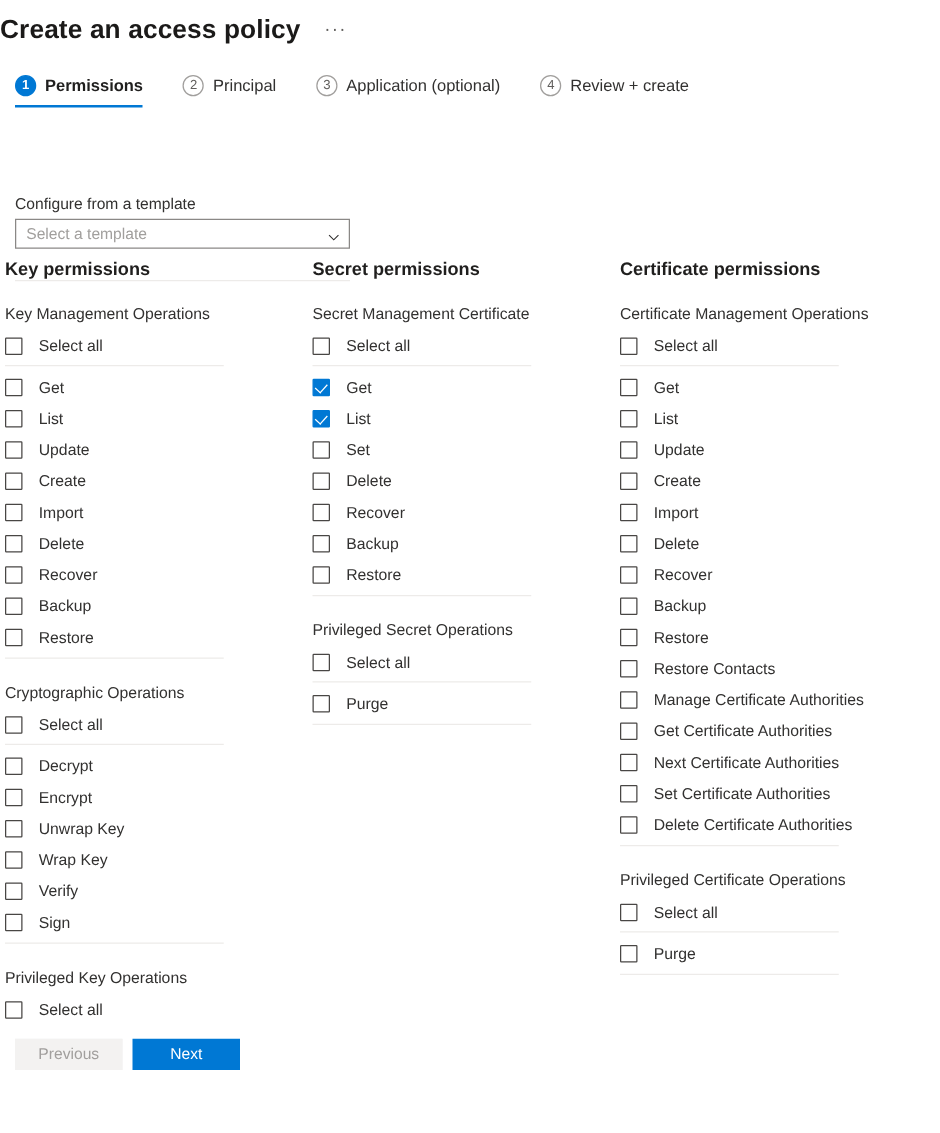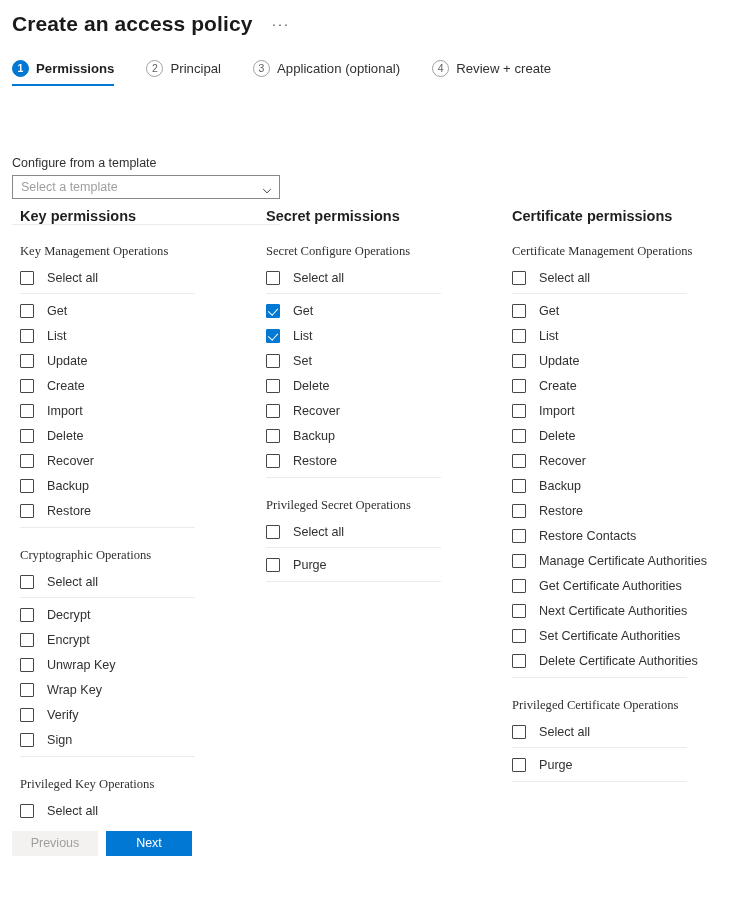--- a/index.html
+++ b/index.html
@@ -7,21 +7,21 @@
     margin: 0; padding: 0;
     width: 752px; height: 906px;
     background: #ffffff;
     font-family: "Liberation Sans", sans-serif;
     color: #201f1e;
     overflow: hidden;
   }
   .page { position: relative; width: 752px; height: 906px; background:#fff; }
 
   
-  .header { padding: 10px 0 0 12px; display:flex; align-items:flex-start; gap:14px; }
+  .header { padding: 10px 0 0 0; display:flex; align-items:flex-start; gap:14px; }
   .page-title {
     font-size: 21px; font-weight: 600; letter-spacing: .1px;
     color:#1b1a19; line-height: 28px;
   }
   .ellipsis-menu {
     font-size: 15px; color:#605e5c; letter-spacing:1px;
     padding: 2px 5px; border-radius:2px; cursor:pointer;
     position: relative; top: 3px;
   }
 
@@ -58,25 +58,25 @@
   .chev { width:10px; height:10px; color:#323130; display:block; }
   .top-divider {
     width: 268px; height:1px; background:#edebe9; margin: 25px 0 0 12px;
   }
 
   
   .columns {
     position:absolute; left:0; top:196px; width:752px; height:660px;
     overflow:hidden;
   }
-  .col-wrap { display:flex; padding-left: 20px; }
+  .col-wrap { display:flex; padding-left: 4px; }
   .col { width: 246px; flex: 0 0 auto; }
   .col-title { font-size:14.5px; font-weight:700; color:#201f1e; margin: 12px 0 0 0; }
   .group { margin-top: 20px; }
-  .group-title { font-size:12.6px; color:#323130; margin-bottom: 6px; font-family: Liberation Serif, serif; }
+  .group-title { font-size:12.6px; color:#323130; margin-bottom: 6px; }
   .cb-row {
     display:flex; align-items:center; gap:13px; height: 25px; cursor:pointer;
   }
   .cb {
     width:14px; height:14px; border:1px solid #484644; background:#fff;
     flex:0 0 auto; position:relative; border-radius:1px;
   }
   .cb.checked { background:#0078d4; border-color:#0078d4; }
   .cb.checked::after {
     content:""; position:absolute; left:3.3px; top:1.4px;
@@ -238,21 +238,21 @@
             <div class="cb-row">
               <span class="cb"></span>
               <span class="cb-label">Purge</span>
             </div>
             <div class="cb-row"></div>
           </div>
         </div>
         <div class="col">
           <div class="col-title">Secret permissions</div>
           <div class="group">
-            <div class="group-title">Secret Configure Operations</div>
+            <div class="group-title">Secret Management Certificate</div>
             <div class="cb-row">
               <span class="cb"></span>
               <span class="cb-label">Select all</span>
             </div>
             <div class="sep tight"></div>
             <div class="cb-row">
               <span class="cb checked"></span>
               <span class="cb-label">Get</span>
             </div>
             <div class="cb-row">

